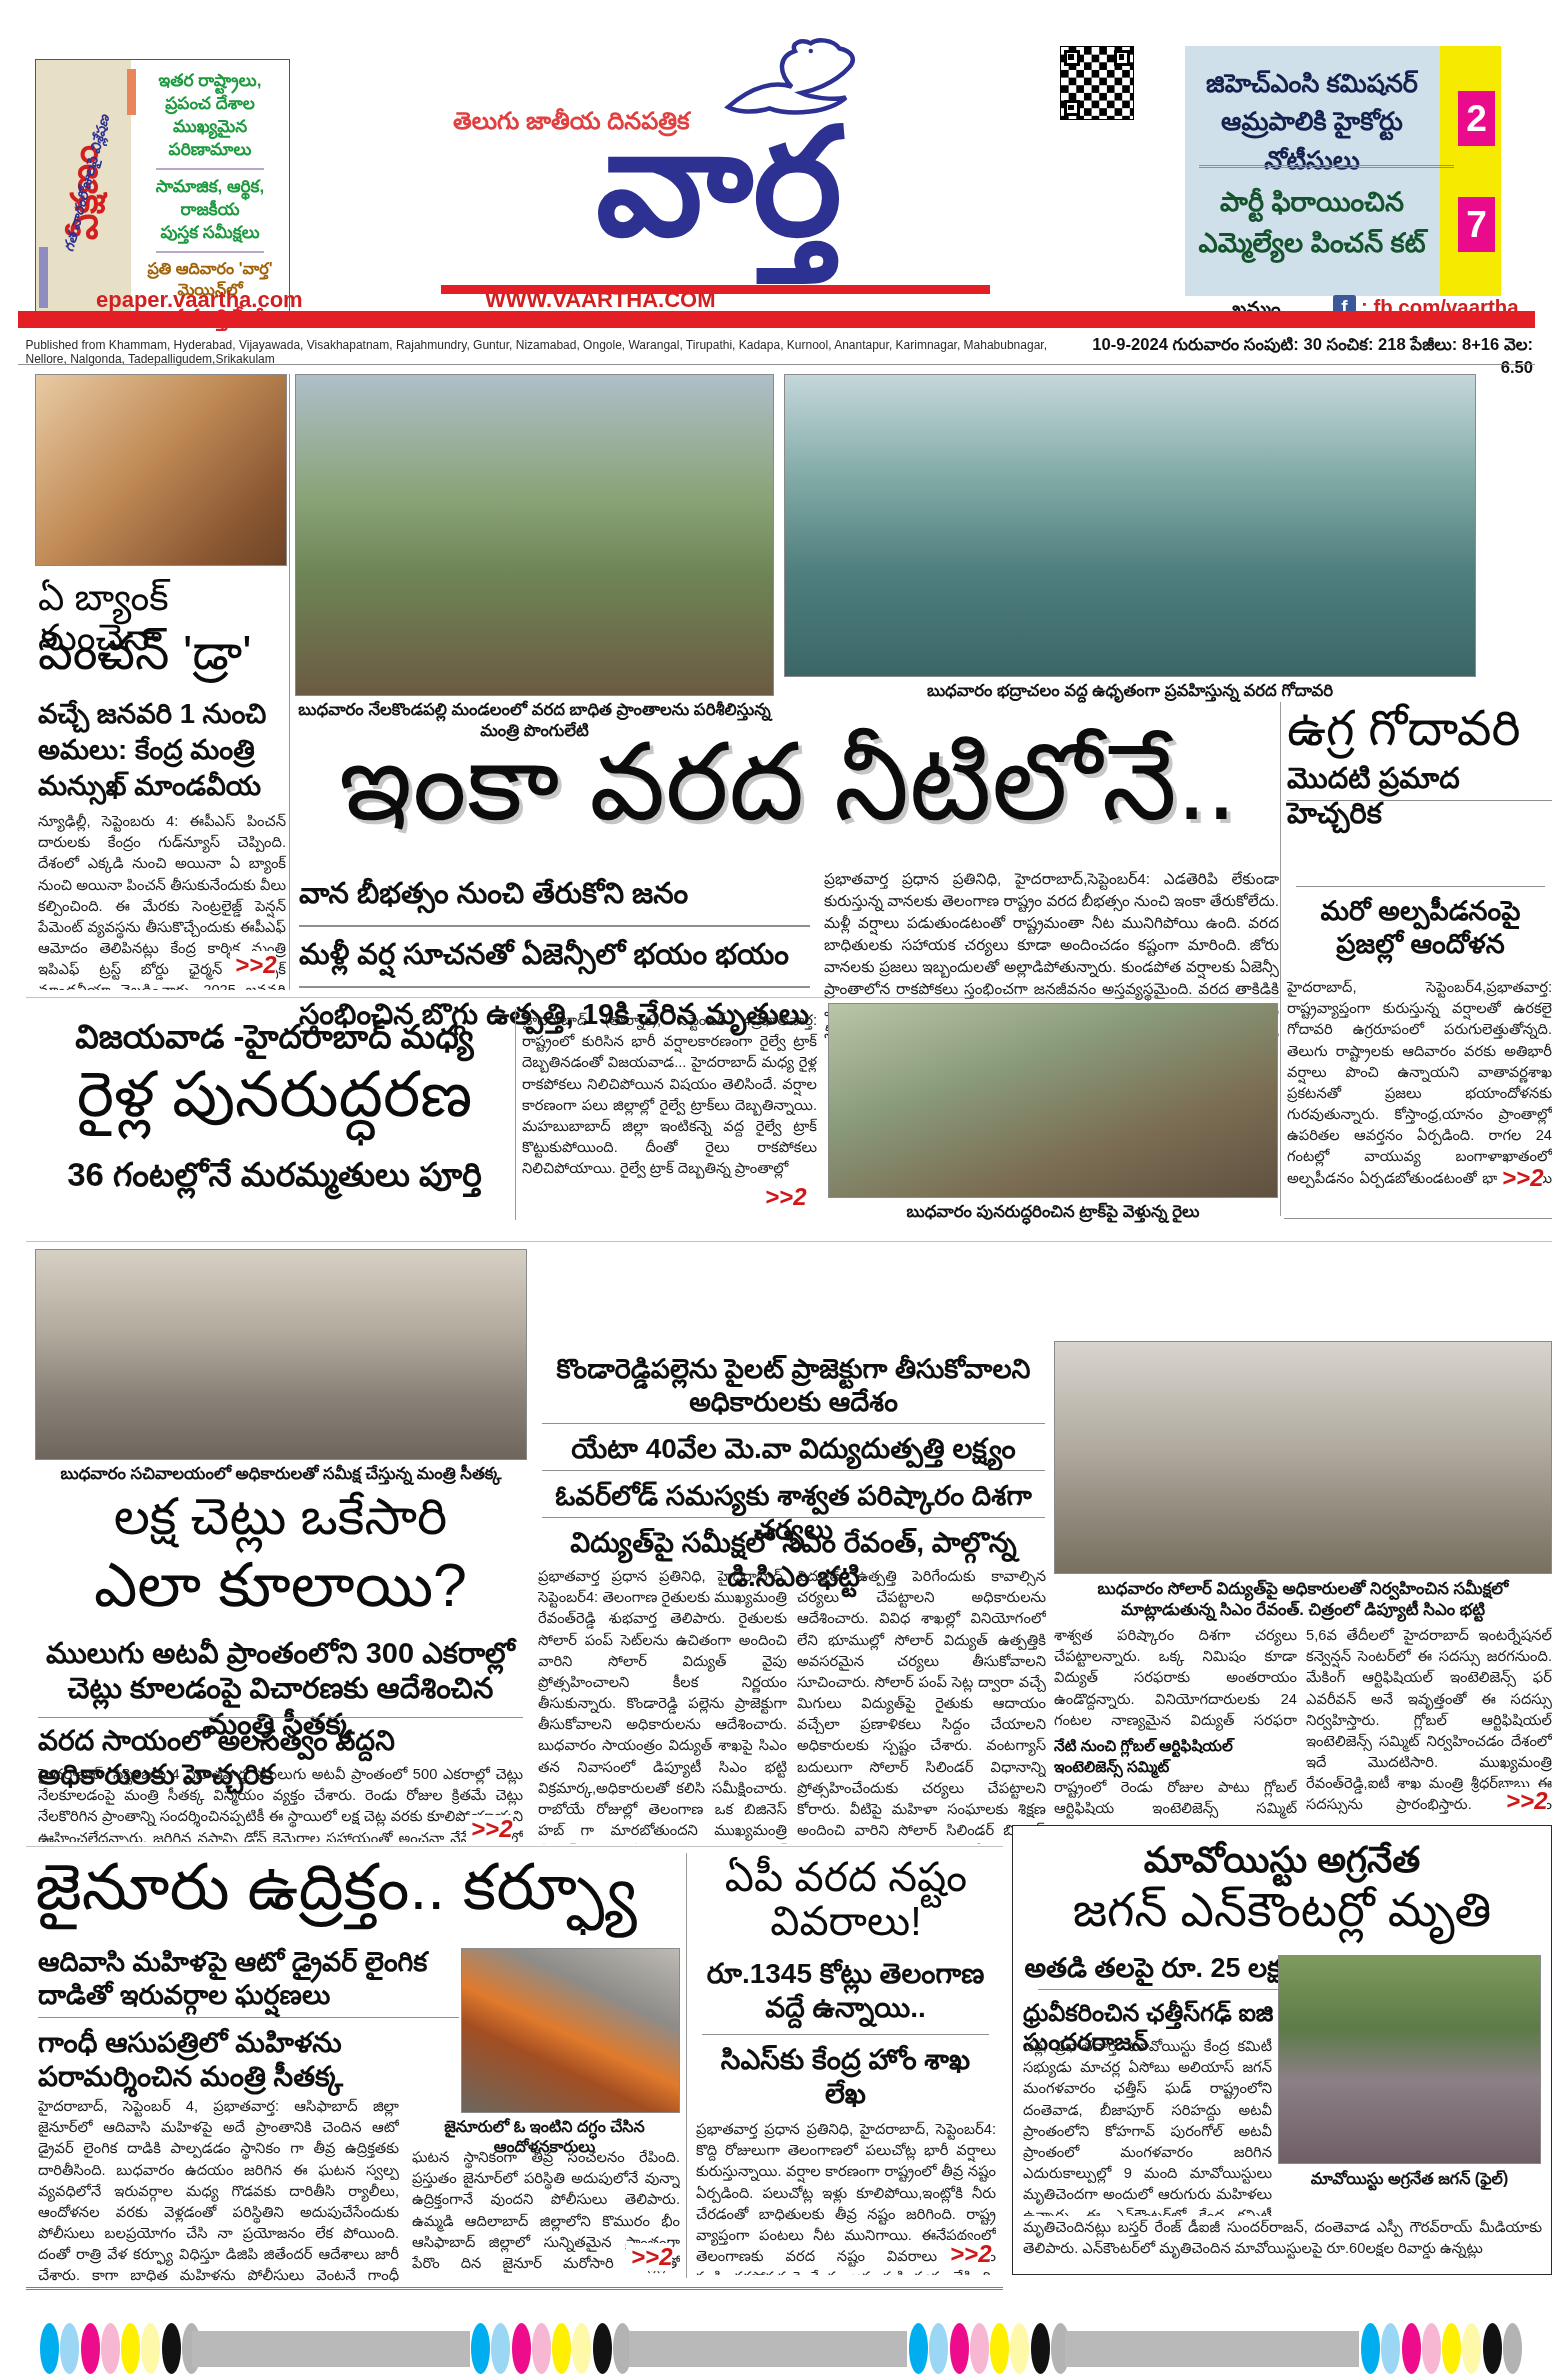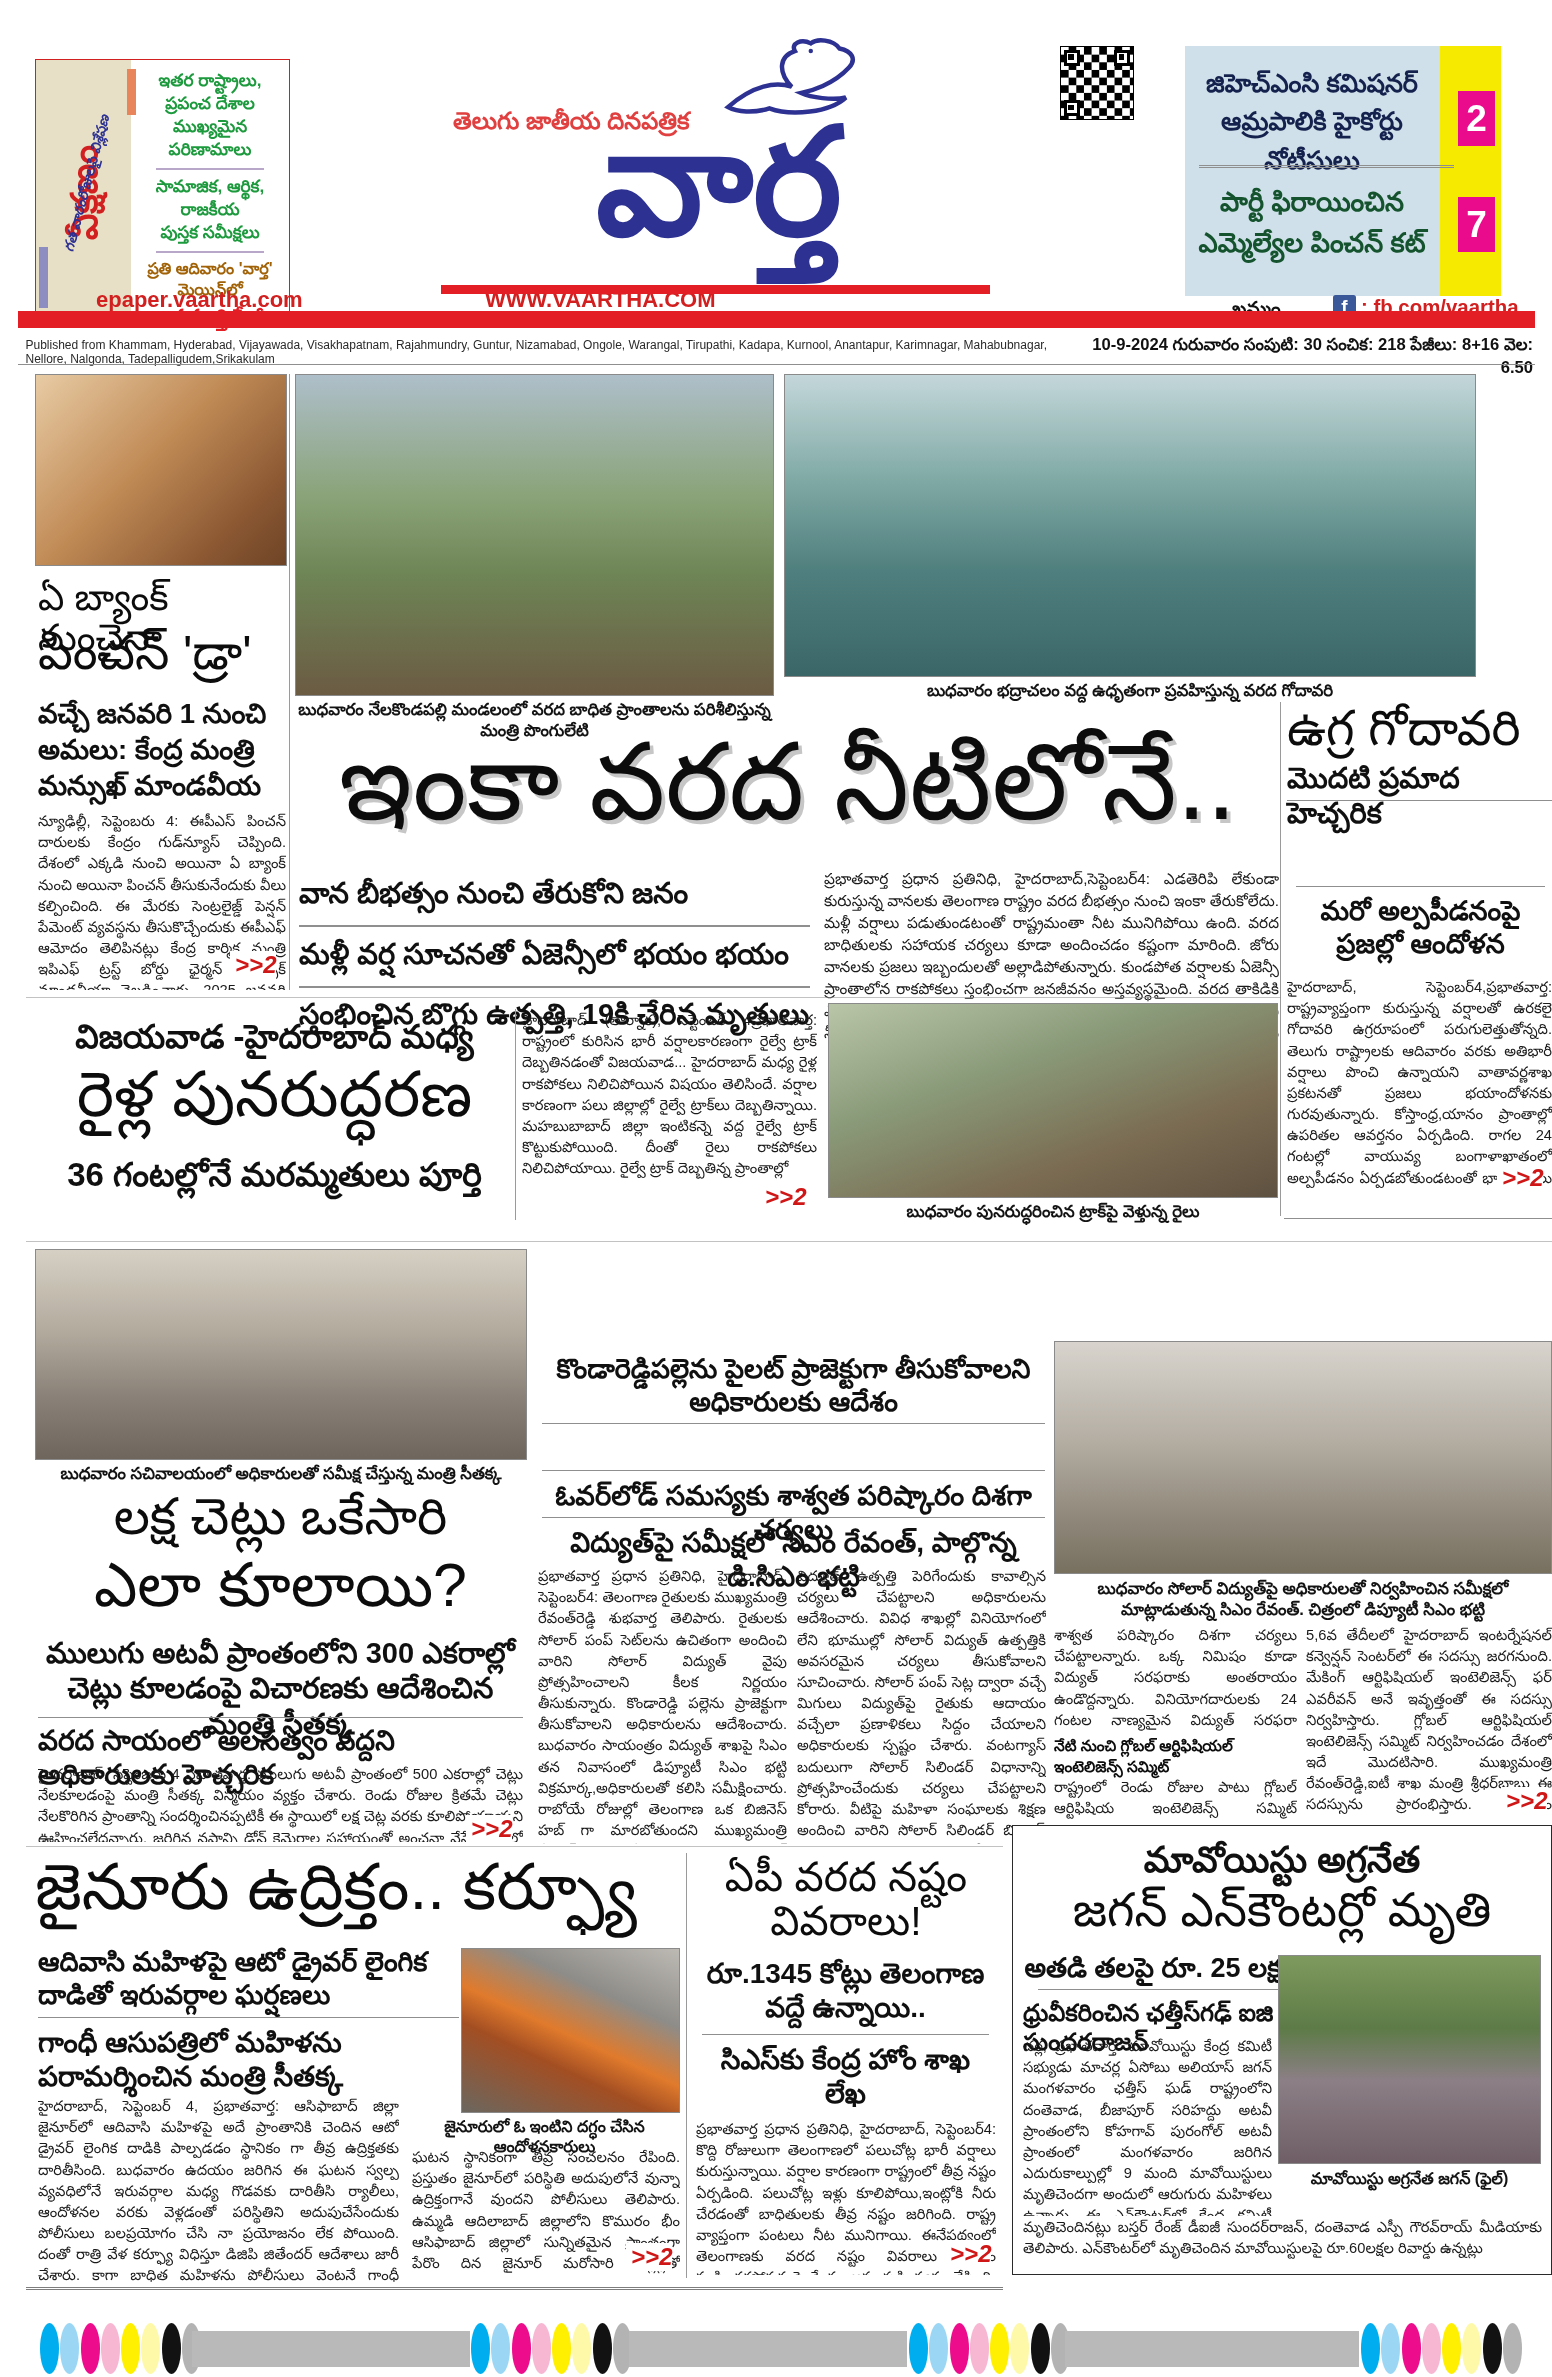--- a/index.html
+++ b/index.html
@@ -133,20 +133,21 @@
   <div class="ab headline center" style="left:38px;top:1489px;width:485px;font-size:51px;">లక్ష చెట్లు ఒకేసారి</div>
   <div class="ab headline center" style="left:38px;top:1553px;width:485px;font-size:61px;">ఎలా కూలాయి?</div>
   <div class="ab deck center" style="left:38px;top:1636px;width:485px;font-size:29px;">ములుగు అటవీ ప్రాంతంలోని 300 ఎకరాల్లో చెట్లు కూలడంపై విచారణకు ఆదేశించిన మంత్రి సీతక్క</div>
   <div class="ab rule-h" style="left:38px;top:1717px;width:485px;height:1.3px;"></div>
   <div class="ab deck" style="left:38px;top:1724px;width:485px;font-size:28px;font-weight:800;">వరద సాయంలో అలసత్వం వద్దని అధికారులకు హెచ్చరిక</div>
   <div class="ab body-text" style="left:38px;top:1764px;width:485px;height:78px;overflow:hidden;">హైదరాబాద్, సెప్టెంబరు 4 ప్రభాతవార్త: ములుగు అటవీ ప్రాంతంలో 500 ఎకరాల్లో చెట్లు నేలకూలడంపై మంత్రి సీతక్క విస్మయం వ్యక్తం చేశారు. రెండు రోజుల క్రితమే చెట్లు నేలకొరిగిన ప్రాంతాన్ని సందర్శించినప్పటికీ ఈ స్థాయిలో లక్ష చెట్ల వరకు కూలిపోయాయని ఊహించలేదన్నారు. జరిగిన నష్టాన్ని డ్రోన్ కెమెరాల సహాయంతో అంచనా వేసే క్రమంలో జరిగిన, విధ్వంసం బయటపడిందన్నారు. ఘటనపై బుధవారం సచివాలయంలో నుంచి పిసిసిఎఫ్, డిఎఫ్ఒ స్థానిక అధికారులతో మంత్రి టెలిఫోన్‌లో మాట్లాడారు.</div>
   <div class="ab jump" style="left:466px;top:1815px;background:#fff;padding-left:5.1px;">&gt;&gt;2</div>
 
   <div class="ab deck center" style="left:542px;top:1353px;width:503px;font-size:27px;">కొండారెడ్డిపల్లెను పైలట్ ప్రాజెక్టుగా తీసుకోవాలని అధికారులకు ఆదేశం</div>
   <div class="ab rule-h" style="left:542px;top:1423px;width:503px;height:1.3px;"></div>
+  <div class="ab deck center" style="left:542px;top:1432px;width:503px;font-size:28px;font-weight:800;">యేటా 40వేల మె.వా విద్యుదుత్పత్తి లక్ష్యం</div>
   <div class="ab rule-h" style="left:542px;top:1470px;width:503px;height:1.3px;"></div>
   <div class="ab deck center" style="left:542px;top:1479px;width:503px;font-size:27.5px;">ఓవర్‌లోడ్ సమస్యకు శాశ్వత పరిష్కారం దిశగా చర్యలు</div>
   <div class="ab rule-h" style="left:542px;top:1517px;width:503px;height:1.3px;"></div>
   <div class="ab deck center" style="left:542px;top:1526px;width:503px;font-size:28px;font-weight:800;">విద్యుత్‌పై సమీక్షలో సిఎం రేవంత్, పాల్గొన్న డి.సిఎం భట్టి</div>
 
   <div class="ab photo" style="left:1054px;top:1341px;width:498px;height:233px;background:linear-gradient(180deg,#d8d4cd 0%,#b6b0a6 40%,#91897c 75%,#77705f 100%);"></div>
   <div class="ab caption" style="left:1054px;top:1579px;width:498px;">బుధవారం సోలార్ విద్యుత్‌పై అధికారులతో నిర్వహించిన సమీక్షలో మాట్లాడుతున్న సిఎం రేవంత్. చిత్రంలో డిప్యూటీ సిఎం భట్టి</div>
 
   <div class="ab body-text" style="left:538px;top:1566px;width:249px;height:278px;overflow:hidden;">ప్రభాతవార్త ప్రధాన ప్రతినిధి, హైదరాబాద్, సెప్టెంబర్4: తెలంగాణ రైతులకు ముఖ్యమంత్రి రేవంత్‌రెడ్డి శుభవార్త తెలిపారు. రైతులకు సోలార్ పంప్ సెట్‌లను ఉచితంగా అందించి వారిని సోలార్ విద్యుత్ వైపు ప్రోత్సహించాలని కీలక నిర్ణయం తీసుకున్నారు. కొండారెడ్డి పల్లెను ప్రాజెక్టుగా తీసుకోవాలని అధికారులను ఆదేశించారు. బుధవారం సాయంత్రం విద్యుత్ శాఖపై సిఎం తన నివాసంలో డిప్యూటీ సిఎం భట్టి విక్రమార్క,అధికారులతో కలిసి సమీక్షించారు. రాబోయే రోజుల్లో తెలంగాణ ఒక బిజినెస్ హబ్ గా మారబోతుందని ముఖ్యమంత్రి రేవంత్‌రెడ్డి పేర్కొన్నారు. భవిష్యత్ అవసరాలను దృష్టిలో ఉంచుకొని విద్యుత్ అందుబాటులో ఉండేలా చూడాలని స్పష్టం చేశారు. ఐటీ,ఇండస్ట్రీయల్ శాఖలతో సమన్వయం చేసుకుని యాక్షన్ ప్లాన్ సిద్దం చేసుకోవాలన్నారు. సోలార్ విద్యుత్ వినియోగం పెరిగేలా చర్యలు చేపట్టాలన్నారు.</div>
   <div class="ab body-text" style="left:797px;top:1566px;width:249px;height:278px;overflow:hidden;">విద్యుత్ ఉత్పత్తి పెరిగేందుకు కావాల్సిన చర్యలు చేపట్టాలని అధికారులను ఆదేశించారు. వివిధ శాఖల్లో వినియోగంలో లేని భూముల్లో సోలార్ విద్యుత్ ఉత్పత్తికి అవసరమైన చర్యలు తీసుకోవాలని సూచించారు. సోలార్ పంప్ సెట్ల ద్వారా వచ్చే మిగులు విద్యుత్‌పై రైతుకు ఆదాయం వచ్చేలా ప్రణాళికలు సిద్దం చేయాలని అధికారులకు స్పష్టం చేశారు. వంటగ్యాస్ బదులుగా సోలార్ సిలిండర్ విధానాన్ని ప్రోత్సహించేందుకు చర్యలు చేపట్టాలని కోరారు. వీటిపై మహిళా సంఘాలకు శిక్షణ అందించి వారిని సోలార్ సిలిండర్ బిజినెస్ వైపు ప్రోత్సహించాలన్నారు. అటవీ భూముల్లో సోలార్ విద్యుత్ ఉత్పత్తికి చర్యలు చేపట్టాలన్నారు. ప్రతి ఏటా 40వేల మెగావాట్స్ విద్యుత్ అందుబాటులో ఉండేందుకు చర్యలు చేపట్టాలన్నారు. ప్రణాళికా బద్దంగా వ్యవహరించి దుబారాను తగ్గించాలన్నారు. ఓవర్ లోడ్ సమస్యకు</div>

